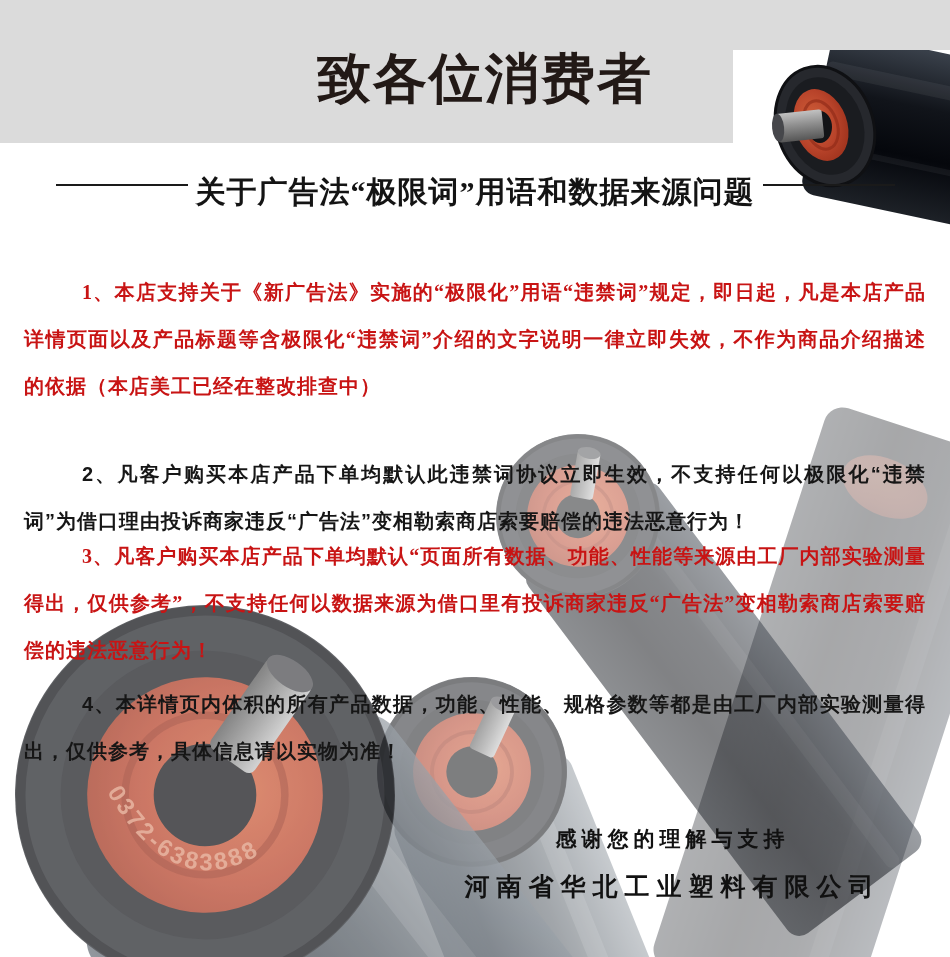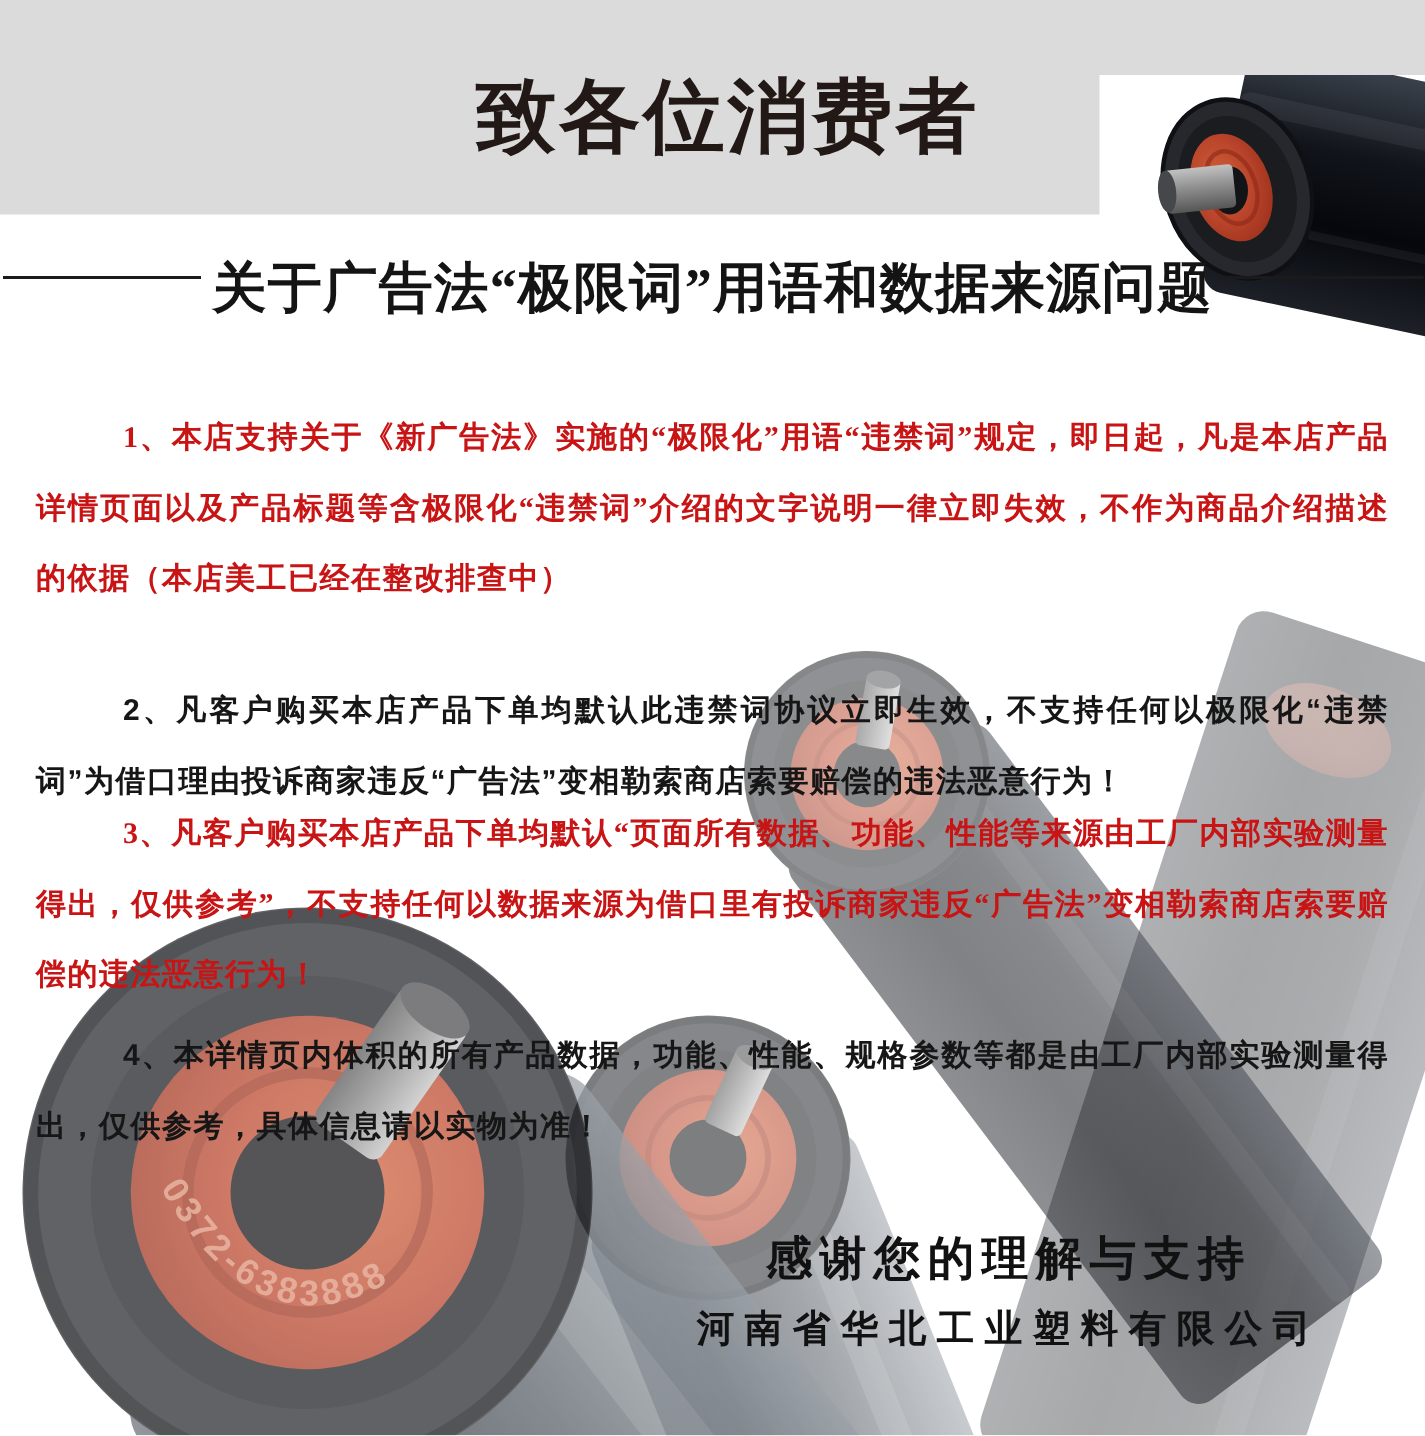--- a/index.html
+++ b/index.html
@@ -23,39 +23,39 @@
     text-align:center; font-size:54px; line-height:72px; font-weight:bold;
     color:#221916; letter-spacing:2px; margin:0;
   }
   .subtitle-row {
     position:absolute; left:0; top:160px; width:950px; height:50px; z-index:3;
     display:flex; align-items:center; justify-content:center; gap:8px;
   }
   .subtitle-dash { height:2px; background:#1a1a1a; width:132px; }
   .subtitle-text {
     font-family:"Liberation Serif", serif; font-weight:bold;
-    font-size:36px; color:#141414; letter-spacing:1px; white-space:nowrap;margin-top:15px;
+    font-size:30px; color:#141414; letter-spacing:1px; white-space:nowrap;margin-top:15px;
   }
   .para {
     position:absolute; left:24px; width:902px; margin:0; z-index:3;
     font-size:20px; line-height:47px; letter-spacing:1px;
     text-align:justify; text-indent:58px;
   }
   .para-red   { color:#c81414; font-family:"Liberation Serif", serif; font-weight:bold; }
   .para-black { color:#161616; font-family:"Liberation Sans", sans-serif; font-weight:bold; }
   .p1 { top:269px; }
   .p2 { top:419px;margin-top:32px; }
   .p3 { top:533px; }
   .p4 { top:681px; }
   .footer-block {
     position:absolute; left:400px; top:816px; width:545px; z-index:3;
     text-align:center; color:#111111;
     font-family:"Liberation Serif", serif; font-weight:bold;
   }
-  .footer-thanks  { font-size:31px; line-height:46px; letter-spacing:5px; }
+  .footer-thanks  { font-size:21px; line-height:46px; letter-spacing:5px; }
   .footer-company { font-size:25px; line-height:50px; letter-spacing:7px; }
 </style>
 </head>
 <body>
 
 <div class="page">
 
   <div class="gray-band"></div>
 
   <svg class="bg-rollers" viewBox="0 0 950 957" xmlns="http://www.w3.org/2000/svg" aria-hidden="true">

